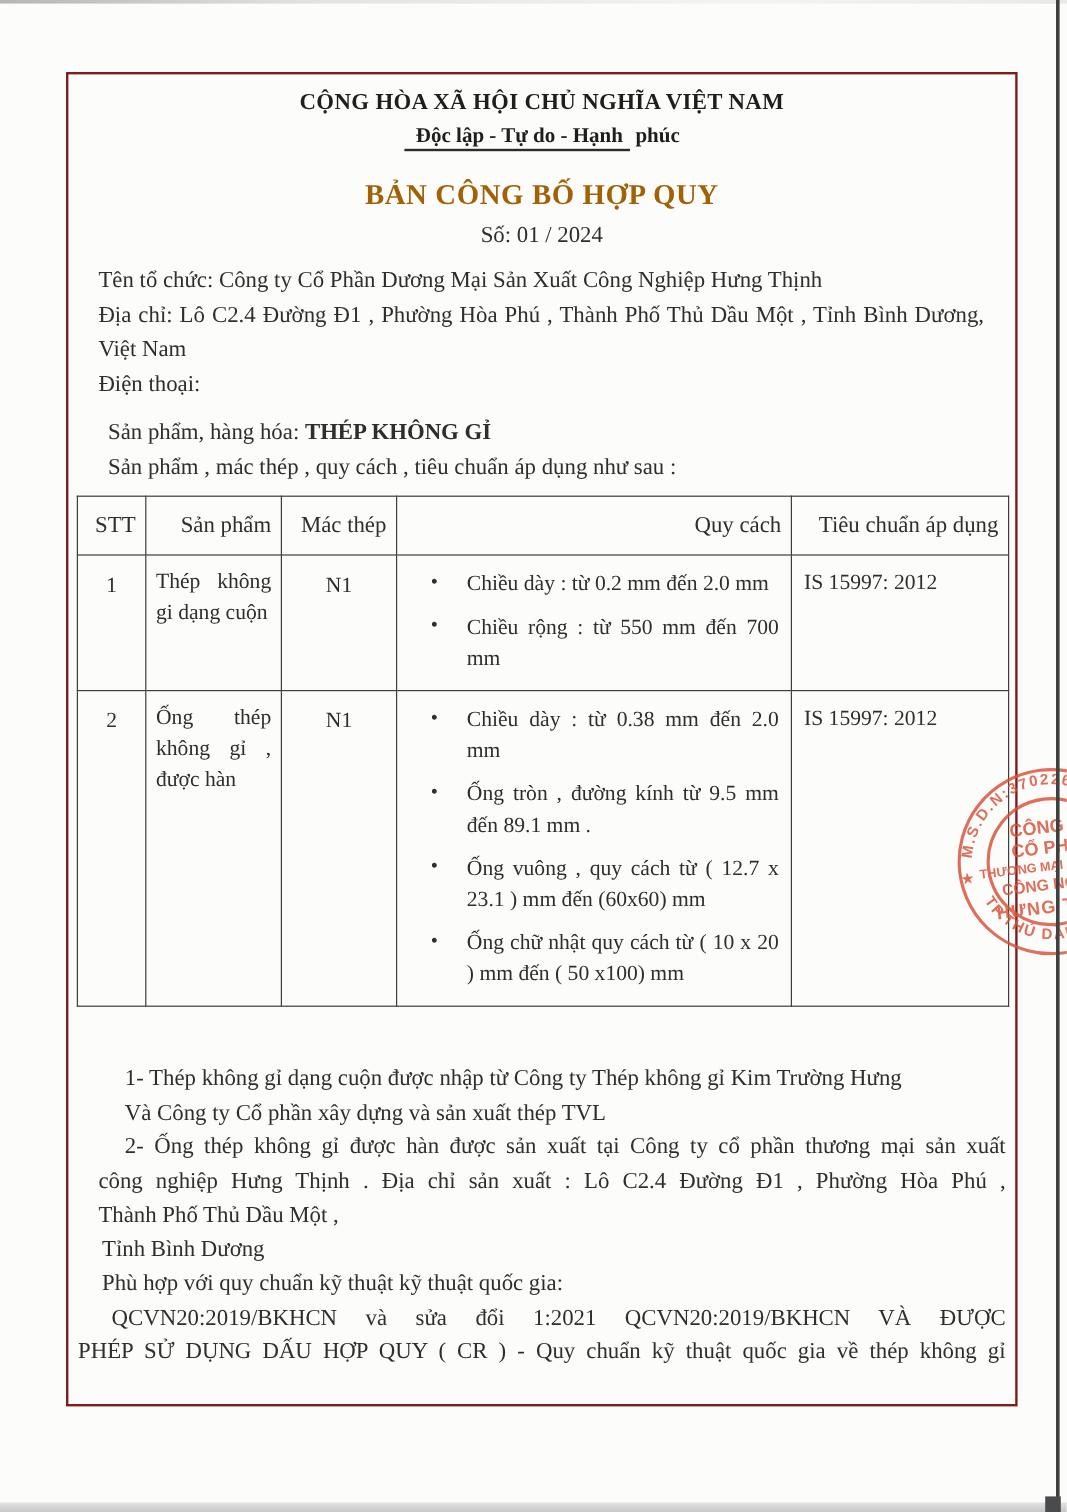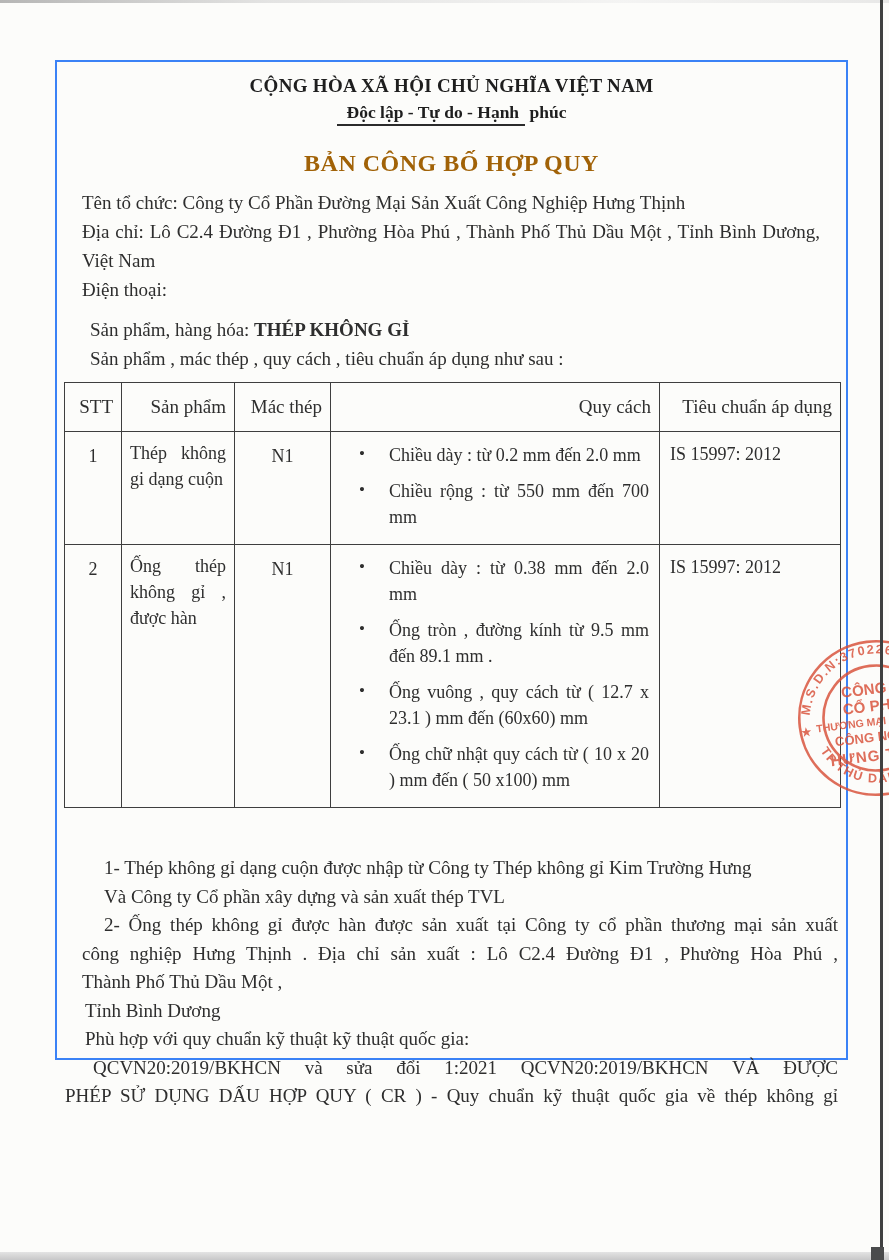--- a/index.html
+++ b/index.html
@@ -11,22 +11,22 @@
   }
   
   .scan-top { position:absolute; top:0; left:0; width:889px; height:3px;
     background:linear-gradient(to right,#7d7d7d,#cfcfcf 30%,#ededed 70%,#d8d8d8); opacity:.55; }
   .scan-right { position:absolute; top:0; left:880px; width:3px; height:1254px; background:#3f4040; }
   .scan-bottom { position:absolute; top:1252px; left:0; width:889px; height:8px;
     background:linear-gradient(to bottom,#e3e3e3,#c7c7c8); }
   .scan-bottom-corner { position:absolute; top:1247px; left:871px; width:13px; height:13px; background:#4a4b4c; }
 
   
-  .frame { position:absolute; left:55px; top:60px; width:793px; height:1000px;
-    border:2px solid #3b82f6; box-sizing:border-box; background:transparent; }
+  .frame { position:absolute; left:55px; top:60px; width:793px; height:1112px;
+    border:2px solid #7f1d1d; box-sizing:border-box; background:transparent; }
 
   .center { text-align:center; }
   .nat-title { margin:13px 0 0 0; font-size:19px; font-weight:bold; letter-spacing:.3px; color:#1e1e1e; }
   .motto { margin:5px 0 0 0; font-size:17.5px; font-weight:bold; color:#1e1e1e; }
   .motto .u { border-bottom:2px solid #2b2b2b; padding:0 6px 2px 10px; }
   .doc-title { margin:27px 0 0 0; font-size:24px; font-weight:bold; letter-spacing:.5px; color:#a16207; }
   .doc-no { margin:9px 0 0 0; font-size:19px; }
 
   .para { margin:0 26px 0 25px; font-size:19px; line-height:29px; text-align:justify; }
   .mt { margin-top:11px; }
@@ -70,22 +70,23 @@
 </head>
 <body>
 
 <div class="scan-top"></div>
 
 <div class="frame">
   <div class="center nat-title">CỘNG HÒA XÃ HỘI CHỦ NGHĨA VIỆT NAM</div>
   <div class="center motto"><span class="u">Độc lập - Tự do - Hạnh</span> <span>phúc</span></div>
 
   <div class="center doc-title">BẢN CÔNG BỐ HỢP QUY</div>
+  <div class="center doc-no">Số: 01 / 2024</div>
 
-  <p class="para mt">Tên tổ chức: Công ty Cổ Phần Đường Mại Sản Xuất Công Nghiệp Hưng Thịnh</p>
+  <p class="para mt">Tên tổ chức: Công ty Cổ Phần Dương Mại Sản Xuất Công Nghiệp Hưng Thịnh</p>
   <p class="para">Địa chỉ: Lô C2.4 Đường Đ1 , Phường Hòa Phú , Thành Phố Thủ Dầu Một , Tỉnh Bình Dương, Việt Nam</p>
   <p class="para">Điện thoại:</p>
 
   <p class="para indent2 mt"><span>Sản phẩm, hàng hóa: </span><span class="b">THÉP KHÔNG GỈ</span></p>
   <p class="para indent2">Sản phẩm , mác thép , quy cách , tiêu chuẩn áp dụng như sau :</p>
 
   <table class="spec">
     <colgroup>
       <col style="width:57px">
         <col style="width:113px">

